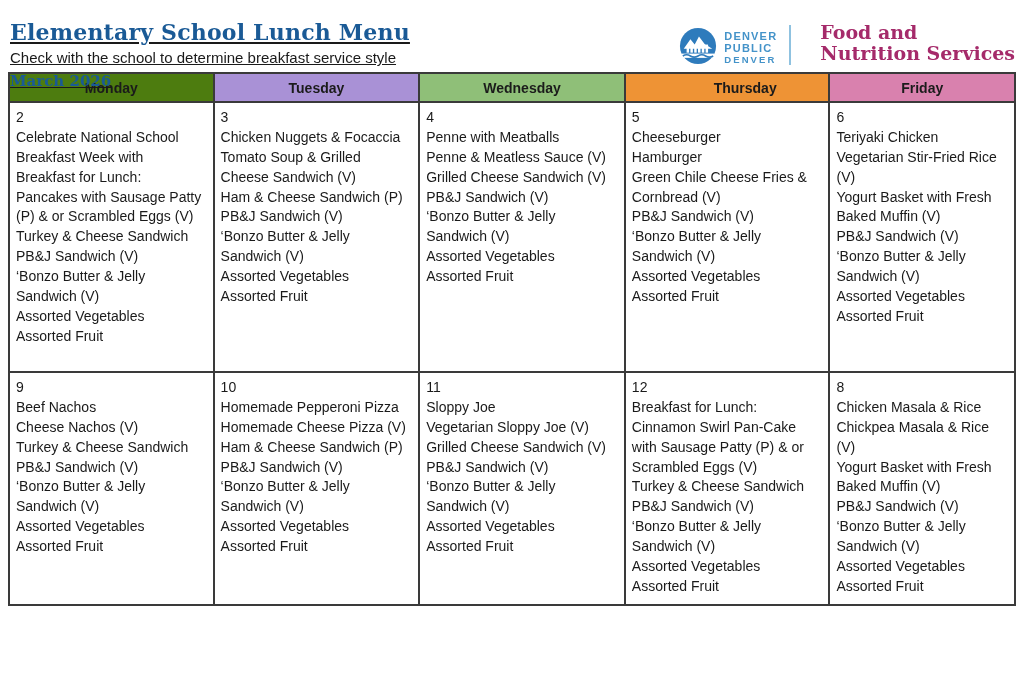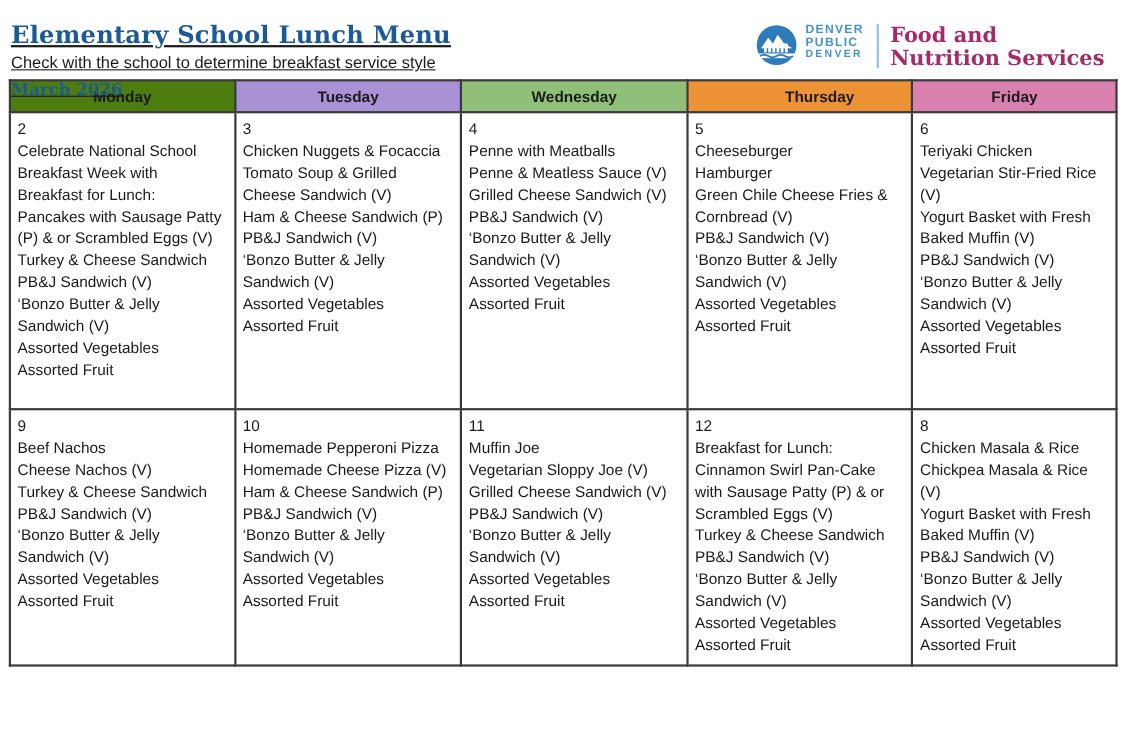--- a/index.html
+++ b/index.html
@@ -31,22 +31,22 @@
   .month-label {
     font-family: "DejaVu Serif", serif;
     font-weight: 700;
     font-size: 15px;
     color: var(--title-blue, #1A5A96);
     margin-top: 3px;
   }
 
   
   .logo-block {
-    position: absolute; top: 22px; right: 20px;
-    display: flex; align-items: flex-start;
+    position: absolute; top: 22px; right: 9px;
+    display: flex; align-items: flex-end;
   }
   .logo-icon { flex: 0 0 auto; }
   .org-text {
     margin-left: 7px;
     display: flex; flex-direction: column;
     color: var(--logo-blue, #4493C9);
     font-weight: 700;
     font-size: 11px;
     line-height: 1.05;
     letter-spacing: 1.2px;
@@ -56,20 +56,21 @@
     width: 2px; height: 40px;
     background: #8FC2E0;
     margin: 0 10px 0 12px;
   }
   .dept-text {
     font-family: "DejaVu Serif", serif;
     font-weight: 700;
     font-size: 19px;
     line-height: 1.12;
     color: var(--dept-magenta, #A52A6A);
+    margin-left: 19px;
   }
 
   
   table.calendar {
     border-collapse: collapse;
     table-layout: fixed;
     width: 1008px;
     margin-left: 8px;
   }
   table.calendar col:nth-child(1) { width: 20.34%; }
@@ -225,21 +226,21 @@
             <div class="menu-item">Homemade Pepperoni Pizza</div>
             <div class="menu-item">Homemade Cheese Pizza (V)</div>
             <div class="menu-item">Ham &amp; Cheese Sandwich (P)</div>
             <div class="menu-item">PB&amp;J Sandwich (V)</div>
             <div class="menu-item">‘Bonzo Butter &amp; Jelly Sandwich (V)</div>
             <div class="menu-item">Assorted Vegetables</div>
             <div class="menu-item">Assorted Fruit</div>
           </td>
           <td class="day-cell">
             <div class="date-num">11</div>
-            <div class="menu-item">Muffin Joe</div>
+            <div class="menu-item">Sloppy Joe</div>
             <div class="menu-item">Vegetarian Sloppy Joe (V)</div>
             <div class="menu-item">Grilled Cheese Sandwich (V)</div>
             <div class="menu-item">PB&amp;J Sandwich (V)</div>
             <div class="menu-item">‘Bonzo Butter &amp; Jelly Sandwich (V)</div>
             <div class="menu-item">Assorted Vegetables</div>
             <div class="menu-item">Assorted Fruit</div>
           </td>
           <td class="day-cell">
             <div class="date-num">12</div>
             <div class="menu-item">Breakfast for Lunch: Cinnamon Swirl Pan-Cake with Sausage Patty (P) &amp; or Scrambled Eggs (V)</div>

